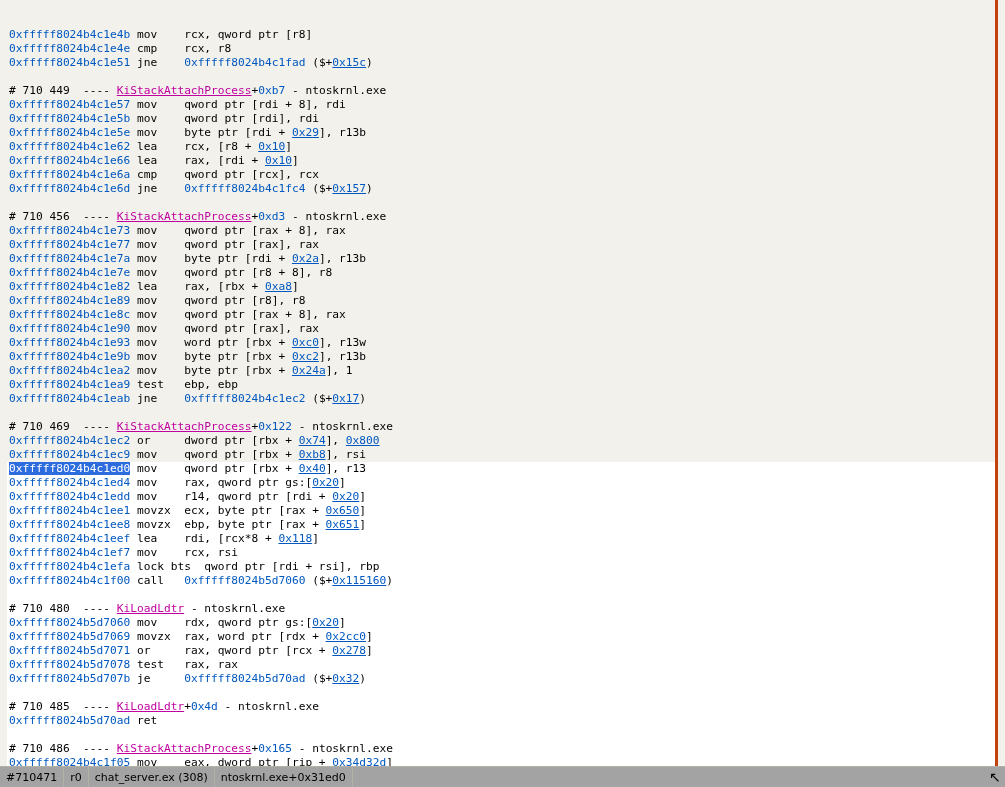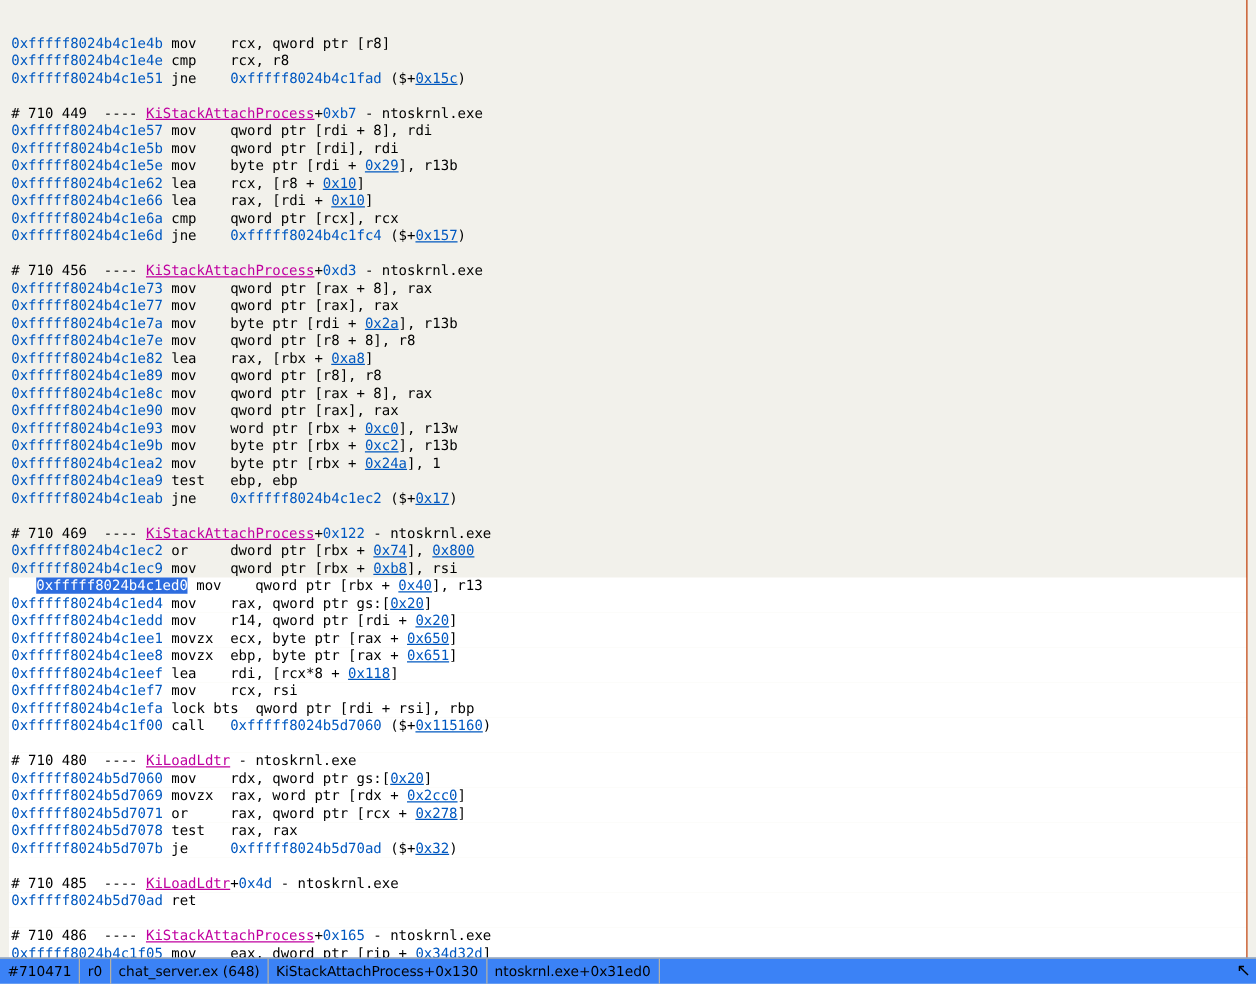--- a/index.html
+++ b/index.html
@@ -11,53 +11,52 @@
     font-family: "Bitstream Vera Sans Mono","DejaVu Sans Mono",Consolas,monospace;
     font-size: 11.2px;
     background: #f2f1eb;
     color: #000;
   }
   .pane {
     position: absolute;
     left: 7px; top: 0px;
     right: 7px; bottom: 20px;
     background: #f2f1eb;
-    border-right: 1px solid #c2410c;
+    border-right: 3px solid #c2410c;
     overflow: hidden;
     white-space: pre;
     line-height: 14px;
     padding: 0 0 0 0;
   }
   .pane .inner {
     padding: 0px 0 0 0;
   }
   .row {
     height: 14px;
     padding: 0 2px;
   }
   .row.hl {
     background: #ffffff;
   }
   .addr   { color: #0058c0; }
   .addr.seladdr {
     background:#2d6cdf; color:#ffffff;
     padding: 0 0px;
-    margin-left: 20px;
   }
   .func   { color: #c000a0; text-decoration: underline; }
   .off    { color: #0058c0; }
   .num    { color: #0058c0; text-decoration: underline; }
   .plain  { color: #000; }
   .hash   { color: #000; }
 
   .statusbar {
     position: absolute;
     left: 0; right: 0; bottom: 0;
     height: 20px;
-    background: #3b82f6;
+    background: #a3a3a3;
     border-top: 1px solid #b3b1a7;
     display: flex;
     align-items: center;
     font-family: "DejaVu Sans","Segoe UI",sans-serif;
     font-size: 11px;
     color: #000;
   }
   .statusbar .cell {
     padding: 0 6px;
     border-right: 1px solid #b3b1a7;
@@ -76,17 +75,16 @@
 </head>
 <body>
 
 <div class="pane">
   <div class="inner" id="disasm-inner"><div class="row"><span class="addr">0xfffff8024b4c1e4b</span><span class="plain"> </span><span class="plain">mov    </span><span class="plain">rcx, qword ptr [r8]</span></div><div class="row"><span class="addr">0xfffff8024b4c1e4e</span><span class="plain"> </span><span class="plain">cmp    </span><span class="plain">rcx, r8</span></div><div class="row"><span class="addr">0xfffff8024b4c1e51</span><span class="plain"> </span><span class="plain">jne    </span><span class="addr">0xfffff8024b4c1fad</span><span class="plain"> ($+</span><span class="num">0x15c</span><span class="plain">)</span></div><div class="row">&nbsp;</div><div class="row"><span class="hash"># 710 449  ---- </span><span class="func">KiStackAttachProcess</span><span class="plain">+</span><span class="off">0xb7</span><span class="plain"> - </span><span class="plain">ntoskrnl.exe</span></div><div class="row"><span class="addr">0xfffff8024b4c1e57</span><span class="plain"> </span><span class="plain">mov    </span><span class="plain">qword ptr [rdi + 8], rdi</span></div><div class="row"><span class="addr">0xfffff8024b4c1e5b</span><span class="plain"> </span><span class="plain">mov    </span><span class="plain">qword ptr [rdi], rdi</span></div><div class="row"><span class="addr">0xfffff8024b4c1e5e</span><span class="plain"> </span><span class="plain">mov    </span><span class="plain">byte ptr [rdi + </span><span class="num">0x29</span><span class="plain">], r13b</span></div><div class="row"><span class="addr">0xfffff8024b4c1e62</span><span class="plain"> </span><span class="plain">lea    </span><span class="plain">rcx, [r8 + </span><span class="num">0x10</span><span class="plain">]</span></div><div class="row"><span class="addr">0xfffff8024b4c1e66</span><span class="plain"> </span><span class="plain">lea    </span><span class="plain">rax, [rdi + </span><span class="num">0x10</span><span class="plain">]</span></div><div class="row"><span class="addr">0xfffff8024b4c1e6a</span><span class="plain"> </span><span class="plain">cmp    </span><span class="plain">qword ptr [rcx], rcx</span></div><div class="row"><span class="addr">0xfffff8024b4c1e6d</span><span class="plain"> </span><span class="plain">jne    </span><span class="addr">0xfffff8024b4c1fc4</span><span class="plain"> ($+</span><span class="num">0x157</span><span class="plain">)</span></div><div class="row">&nbsp;</div><div class="row"><span class="hash"># 710 456  ---- </span><span class="func">KiStackAttachProcess</span><span class="plain">+</span><span class="off">0xd3</span><span class="plain"> - </span><span class="plain">ntoskrnl.exe</span></div><div class="row"><span class="addr">0xfffff8024b4c1e73</span><span class="plain"> </span><span class="plain">mov    </span><span class="plain">qword ptr [rax + 8], rax</span></div><div class="row"><span class="addr">0xfffff8024b4c1e77</span><span class="plain"> </span><span class="plain">mov    </span><span class="plain">qword ptr [rax], rax</span></div><div class="row"><span class="addr">0xfffff8024b4c1e7a</span><span class="plain"> </span><span class="plain">mov    </span><span class="plain">byte ptr [rdi + </span><span class="num">0x2a</span><span class="plain">], r13b</span></div><div class="row"><span class="addr">0xfffff8024b4c1e7e</span><span class="plain"> </span><span class="plain">mov    </span><span class="plain">qword ptr [r8 + 8], r8</span></div><div class="row"><span class="addr">0xfffff8024b4c1e82</span><span class="plain"> </span><span class="plain">lea    </span><span class="plain">rax, [rbx + </span><span class="num">0xa8</span><span class="plain">]</span></div><div class="row"><span class="addr">0xfffff8024b4c1e89</span><span class="plain"> </span><span class="plain">mov    </span><span class="plain">qword ptr [r8], r8</span></div><div class="row"><span class="addr">0xfffff8024b4c1e8c</span><span class="plain"> </span><span class="plain">mov    </span><span class="plain">qword ptr [rax + 8], rax</span></div><div class="row"><span class="addr">0xfffff8024b4c1e90</span><span class="plain"> </span><span class="plain">mov    </span><span class="plain">qword ptr [rax], rax</span></div><div class="row"><span class="addr">0xfffff8024b4c1e93</span><span class="plain"> </span><span class="plain">mov    </span><span class="plain">word ptr [rbx + </span><span class="num">0xc0</span><span class="plain">], r13w</span></div><div class="row"><span class="addr">0xfffff8024b4c1e9b</span><span class="plain"> </span><span class="plain">mov    </span><span class="plain">byte ptr [rbx + </span><span class="num">0xc2</span><span class="plain">], r13b</span></div><div class="row"><span class="addr">0xfffff8024b4c1ea2</span><span class="plain"> </span><span class="plain">mov    </span><span class="plain">byte ptr [rbx + </span><span class="num">0x24a</span><span class="plain">], 1</span></div><div class="row"><span class="addr">0xfffff8024b4c1ea9</span><span class="plain"> </span><span class="plain">test   </span><span class="plain">ebp, ebp</span></div><div class="row"><span class="addr">0xfffff8024b4c1eab</span><span class="plain"> </span><span class="plain">jne    </span><span class="addr">0xfffff8024b4c1ec2</span><span class="plain"> ($+</span><span class="num">0x17</span><span class="plain">)</span></div><div class="row">&nbsp;</div><div class="row"><span class="hash"># 710 469  ---- </span><span class="func">KiStackAttachProcess</span><span class="plain">+</span><span class="off">0x122</span><span class="plain"> - </span><span class="plain">ntoskrnl.exe</span></div><div class="row"><span class="addr">0xfffff8024b4c1ec2</span><span class="plain"> </span><span class="plain">or     </span><span class="plain">dword ptr [rbx + </span><span class="num">0x74</span><span class="plain">], </span><span class="num">0x800</span></div><div class="row"><span class="addr">0xfffff8024b4c1ec9</span><span class="plain"> </span><span class="plain">mov    </span><span class="plain">qword ptr [rbx + </span><span class="num">0xb8</span><span class="plain">], rsi</span></div><div class="row hl"><span class="addr seladdr">0xfffff8024b4c1ed0</span><span class="plain"> </span><span class="plain">mov    </span><span class="plain">qword ptr [rbx + </span><span class="num">0x40</span><span class="plain">], r13</span></div><div class="row hl"><span class="addr">0xfffff8024b4c1ed4</span><span class="plain"> </span><span class="plain">mov    </span><span class="plain">rax, qword ptr gs:[</span><span class="num">0x20</span><span class="plain">]</span></div><div class="row hl"><span class="addr">0xfffff8024b4c1edd</span><span class="plain"> </span><span class="plain">mov    </span><span class="plain">r14, qword ptr [rdi + </span><span class="num">0x20</span><span class="plain">]</span></div><div class="row hl"><span class="addr">0xfffff8024b4c1ee1</span><span class="plain"> </span><span class="plain">movzx  </span><span class="plain">ecx, byte ptr [rax + </span><span class="num">0x650</span><span class="plain">]</span></div><div class="row hl"><span class="addr">0xfffff8024b4c1ee8</span><span class="plain"> </span><span class="plain">movzx  </span><span class="plain">ebp, byte ptr [rax + </span><span class="num">0x651</span><span class="plain">]</span></div><div class="row hl"><span class="addr">0xfffff8024b4c1eef</span><span class="plain"> </span><span class="plain">lea    </span><span class="plain">rdi, [rcx*8 + </span><span class="num">0x118</span><span class="plain">]</span></div><div class="row hl"><span class="addr">0xfffff8024b4c1ef7</span><span class="plain"> </span><span class="plain">mov    </span><span class="plain">rcx, rsi</span></div><div class="row hl"><span class="addr">0xfffff8024b4c1efa</span><span class="plain"> </span><span class="plain">lock bts  </span><span class="plain">qword ptr [rdi + rsi], rbp</span></div><div class="row hl"><span class="addr">0xfffff8024b4c1f00</span><span class="plain"> </span><span class="plain">call   </span><span class="addr">0xfffff8024b5d7060</span><span class="plain"> ($+</span><span class="num">0x115160</span><span class="plain">)</span></div><div class="row hl">&nbsp;</div><div class="row hl"><span class="hash"># 710 480  ---- </span><span class="func">KiLoadLdtr</span><span class="plain"> - </span><span class="plain">ntoskrnl.exe</span></div><div class="row hl"><span class="addr">0xfffff8024b5d7060</span><span class="plain"> </span><span class="plain">mov    </span><span class="plain">rdx, qword ptr gs:[</span><span class="num">0x20</span><span class="plain">]</span></div><div class="row hl"><span class="addr">0xfffff8024b5d7069</span><span class="plain"> </span><span class="plain">movzx  </span><span class="plain">rax, word ptr [rdx + </span><span class="num">0x2cc0</span><span class="plain">]</span></div><div class="row hl"><span class="addr">0xfffff8024b5d7071</span><span class="plain"> </span><span class="plain">or     </span><span class="plain">rax, qword ptr [rcx + </span><span class="num">0x278</span><span class="plain">]</span></div><div class="row hl"><span class="addr">0xfffff8024b5d7078</span><span class="plain"> </span><span class="plain">test   </span><span class="plain">rax, rax</span></div><div class="row hl"><span class="addr">0xfffff8024b5d707b</span><span class="plain"> </span><span class="plain">je     </span><span class="addr">0xfffff8024b5d70ad</span><span class="plain"> ($+</span><span class="num">0x32</span><span class="plain">)</span></div><div class="row hl">&nbsp;</div><div class="row hl"><span class="hash"># 710 485  ---- </span><span class="func">KiLoadLdtr</span><span class="plain">+</span><span class="off">0x4d</span><span class="plain"> - </span><span class="plain">ntoskrnl.exe</span></div><div class="row hl"><span class="addr">0xfffff8024b5d70ad</span><span class="plain"> </span><span class="plain">ret    </span></div><div class="row hl">&nbsp;</div><div class="row hl"><span class="hash"># 710 486  ---- </span><span class="func">KiStackAttachProcess</span><span class="plain">+</span><span class="off">0x165</span><span class="plain"> - </span><span class="plain">ntoskrnl.exe</span></div><div class="row hl"><span class="addr">0xfffff8024b4c1f05</span><span class="plain"> </span><span class="plain">mov    </span><span class="plain">eax, dword ptr [rip + </span><span class="num">0x34d32d</span><span class="plain">]</span></div></div>
 </div>
 
 <div class="statusbar">
   <div class="cell">#710471</div>
   <div class="cell">r0</div>
-  <div class="cell">chat_server.ex (648)</div>
-  <div class="cell">KiStackAttachProcess+0x130</div>
+  <div class="cell">chat_server.ex (308)</div>
   <div class="cell">ntoskrnl.exe+0x31ed0</div>
   <span class="cursor-icon">↖</span>
 </div>
 
 </body></html>

